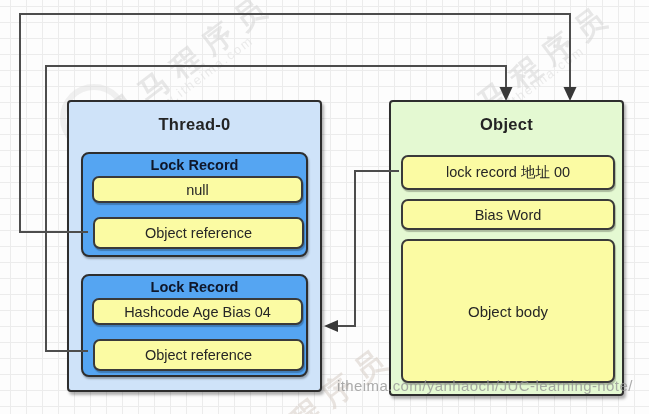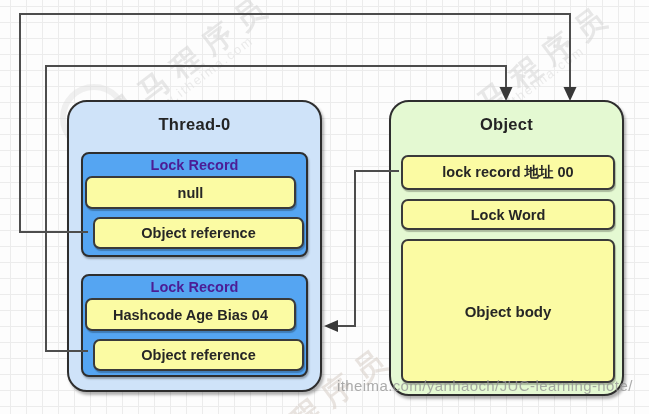--- a/index.html
+++ b/index.html
@@ -20,38 +20,38 @@
   .wm-brand{font-size:30px;letter-spacing:10px;color:#d6d6d6;opacity:.55;}
   .wm-site{font-size:13px;letter-spacing:2px;color:#dedede;opacity:.6;font-weight:400;}
   .wm-warm{color:#d8cfc8;}
   .wm-circle{position:absolute;z-index:0;border:6px solid #dedede;border-radius:50%;opacity:.45;}
   .wm-circle-a{left:60px;top:84px;width:56px;height:56px;}
   .wm-circle-b{left:389px;top:102px;width:52px;height:52px;}
   .footer-url{position:absolute;z-index:4;left:337px;top:377px;font-size:15px;
       color:rgba(150,150,150,.8);letter-spacing:.4px;white-space:nowrap;}
   
   .box{position:absolute;z-index:1;box-sizing:border-box;border:2.5px solid var(--border);
-       border-radius:20px;box-shadow:2px 3px 3px rgba(0,0,0,.3);padding-left:13px;}
+       border-radius:4px;box-shadow:2px 3px 3px rgba(0,0,0,.3);padding-left:13px;}
   .thread-box{left:67px;top:100px;width:255px;height:292px;background:var(--thread-fill);}
   .object-box{left:389px;top:100px;width:235px;height:296px;background:var(--object-fill);}
   .box-title{position:absolute;left:0;right:0;top:13px;text-align:center;
        font-size:16.5px;font-weight:700;letter-spacing:.3px;}
   .lock-record{position:absolute;box-sizing:border-box;left:12px;width:227px;
        background:var(--lock-record-fill);border:2px solid var(--border);border-radius:8px;
        box-shadow:1px 2px 2px rgba(0,0,0,.3);}
   .lr-1{top:50px;height:105px;}
   .lr-2{top:172px;height:103px;}
   .lr-title{position:absolute;left:0;right:0;top:3px;text-align:center;
-       font-size:14.5px;font-weight:700;color:#4c1d95;}
+       font-size:14.5px;font-weight:700;color:#0f172a;}
   .slot{position:absolute;box-sizing:border-box;background:var(--slot-fill);
        border:2px solid #3a3a3a;border-radius:7px;display:flex;align-items:center;
-       justify-content:center;font-size:14.5px;font-weight:700;color:#262626;
+       justify-content:center;font-size:14.5px;font-weight:400;color:#262626;
        box-shadow:1px 2px 1px rgba(0,0,0,.25);white-space:nowrap;}
   
-  .lr-slot-a{left:2px;top:22px;width:211px;height:33px;}
+  .lr-slot-a{left:9px;top:22px;width:211px;height:27px;}
   .lr-slot-b{left:10px;top:63px;width:211px;height:32px;}
   
   .obj-slot-addr {left:10px;top:53px;width:214px;height:35px;}
   .obj-slot-klass{left:10px;top:97px;width:214px;height:31px;}
   .obj-slot-body {left:10px;top:137px;width:214px;height:144px;font-size:15px;}
   
   .wires{position:absolute;z-index:3;left:0;top:0;pointer-events:none;}
   .wires path{fill:none;stroke:var(--connector);stroke-width:2px;}
   .wires polygon{fill:var(--arrow);stroke:none;}
 </style>
@@ -81,21 +81,21 @@
     <div class="lock-record lr-2">
       <div class="lr-title">Lock Record</div>
       <div class="slot lr-slot-a">Hashcode Age Bias 04</div>
       <div class="slot lr-slot-b">Object reference</div>
     </div>
   </div>
 
   <div class="box object-box">
     <div class="box-title">Object</div>
     <div class="slot obj-slot-addr">lock record 地址 00</div>
-    <div class="slot obj-slot-klass">Lock Word</div>
+    <div class="slot obj-slot-klass">Bias Word</div>
     <div class="slot obj-slot-body">Object body</div>
   </div>
 
   <svg class="wires" width="649" height="414" viewBox="0 0 649 414">
 
     <path d="M88 232 L20 232 L20 14 L570 14 L570 88"></path>
     <polygon points="563.5,87 576.5,87 570,101"></polygon>
 
     <path d="M88 351 L46 351 L46 66 L506 66 L506 88"></path>
     <polygon points="499.5,87 512.5,87 506,101"></polygon>

